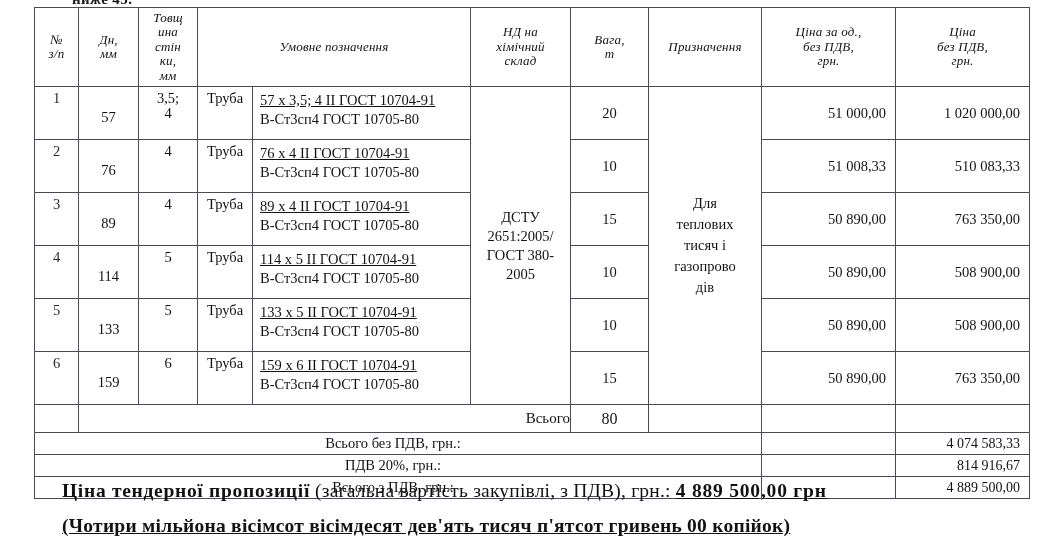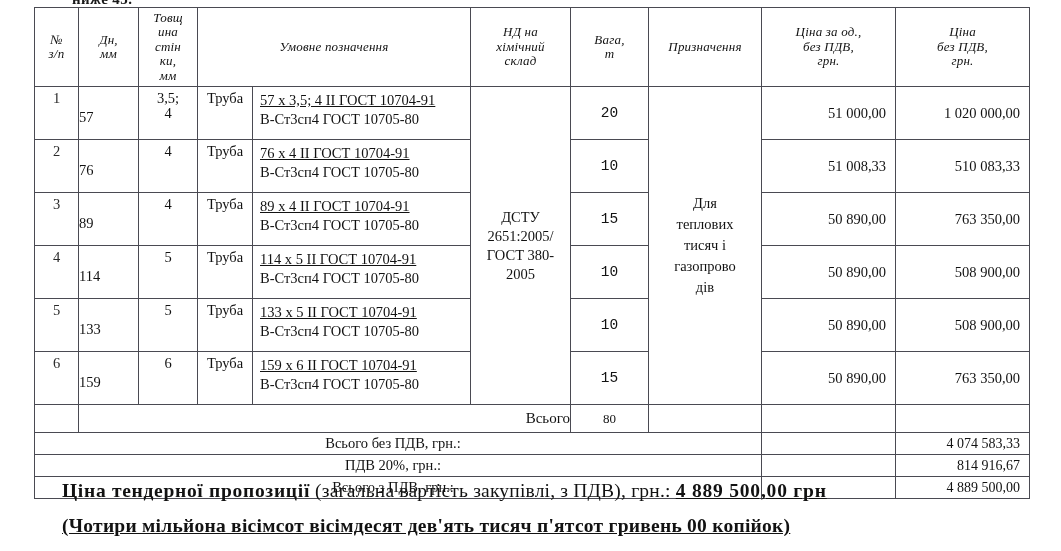--- a/index.html
+++ b/index.html
@@ -72,21 +72,21 @@
     font-size: 14.5px;
   }
   .c-num {
     text-align: center;
     vertical-align: top !important;
     font-size: 13.5px;
     padding-top: 3px !important;
     color: #2a2a2a;
   }
   .c-dn {
-    text-align: left;
+    text-align: center;
     font-weight: bold;
     font-size: 15px;
     padding-top: 9px !important;
     vertical-align: middle;
   }
   .c-wall {
     text-align: center;
     font-size: 14px;
     line-height: 15px;
     padding-top: 4px !important;
@@ -116,21 +116,20 @@
   .c-std {
     text-align: center;
     font-size: 14.5px;
     line-height: 19px;
     vertical-align: middle;
   }
   .c-weight {
     text-align: center;
     font-weight: bold;
     font-size: 15px;
-    font-family: Liberation Mono, monospace;
   }
   .c-purpose {
     text-align: center;
     font-size: 15px;
     line-height: 21px;
     vertical-align: middle;
   }
   .c-price, .c-sum {
     text-align: right;
     padding-right: 9px !important;
@@ -144,21 +143,21 @@
   }
   .t-label {
     padding-left: 12px !important;
     font-weight: bold;
     font-size: 15px;
     text-align: right;
   }
   .t-weight {
     text-align: center;
     font-weight: bold;
-    font-size: 13px;
+    font-size: 16px;
   }
 
   .row-grand td {
     height: 21px;
   }
   .g-label {
     text-align: center;
     padding-right: 10px !important;
     font-weight: bold;
     font-size: 14.5px;

